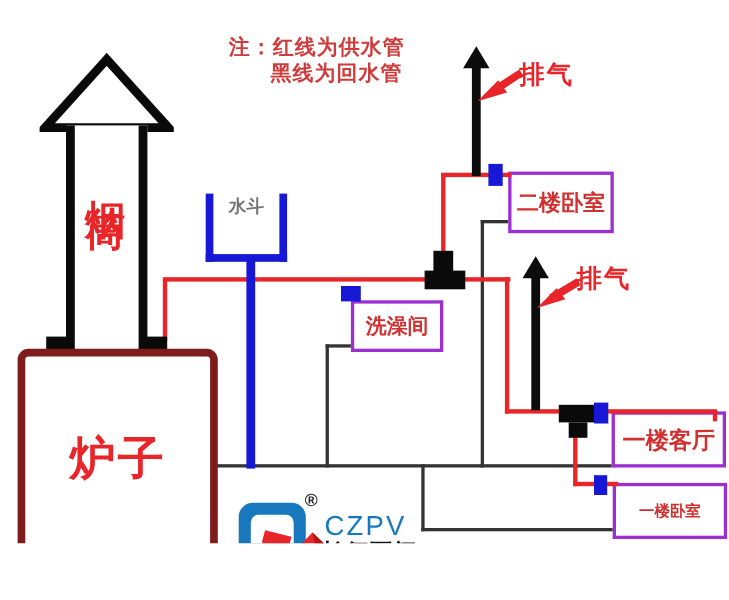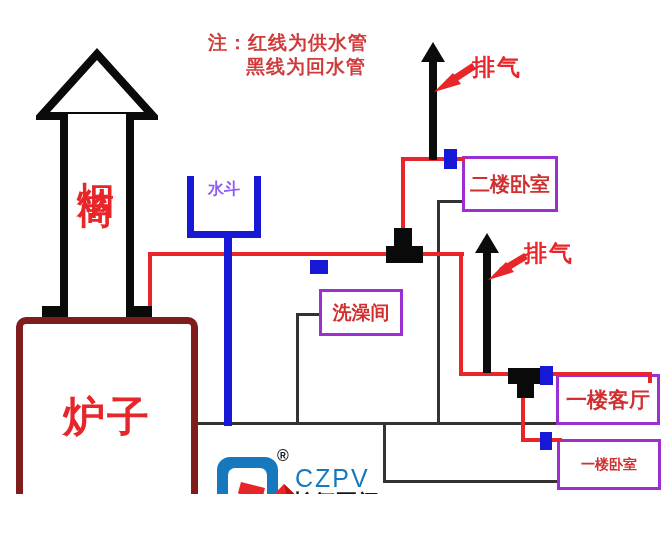--- a/index.html
+++ b/index.html
@@ -19,21 +19,21 @@
   
   .red{background:#e8262a;}
   .blk{background:#333333;}
   .blue{background:#1717d6;}
   .fit{background:#0a0a0a;}
   .pipe-shaft{background:#0c0c0c;}
   .arrowhead{width:0;height:0;border-left:12px solid transparent;border-right:12px solid transparent;
              border-bottom:20px solid #0c0c0c;}
   
   .bucket{border:7px solid #1717d6;border-top:none;background:transparent;}
-  .bucket-text{color:#8b5cf6;font-weight:bold;text-align:center;line-height:1.15;}
+  .bucket-text{color:#737373;font-weight:bold;text-align:center;line-height:1.15;}
   .bucket-text .l1{font-size:16px;}
   .bucket-text .l2{font-size:15px;}
   
   .room{border:3px solid #9b2fd0;background:#fff;display:flex;align-items:center;
         justify-content:center;color:#d03030;font-weight:bold;}
   
   .exh{color:#e8262a;font-weight:bold;font-size:23px;letter-spacing:2px;white-space:nowrap;}
   
   .logo-square{background:#1778be;border-radius:13px;}
   .logo-inner{background:#fff;border-radius:7px;}
@@ -54,21 +54,21 @@
   <div class="abs blk" style="left:437px;top:200px;width:28px;height:3px;"></div>
   <div class="abs blk" style="left:437px;top:200px;width:3px;height:225px;"></div>
   <div class="abs blk" style="left:296px;top:313px;width:27px;height:3px;"></div>
   <div class="abs blk" style="left:296px;top:313px;width:3px;height:112px;"></div>
   <div class="abs blk" style="left:383px;top:422px;width:3px;height:61px;"></div>
   <div class="abs blk" style="left:383px;top:480px;width:178px;height:3px;"></div>
 
   <div class="abs room" style="left:462px;top:156px;width:90px;height:50px;font-size:20px;">
     <span>二楼卧室</span>
   </div>
-  <div class="abs room" style="left:319px;top:289px;width:78px;height:41px;font-size:19px;">
+  <div class="abs room" style="left:319px;top:273px;width:78px;height:41px;font-size:19px;">
     <span>洗澡间</span>
   </div>
   <div class="abs room" style="left:556px;top:374px;width:98px;height:45px;font-size:21px;">
     <span>一楼客厅</span>
   </div>
   <div class="abs room" style="left:557px;top:439px;width:98px;height:45px;font-size:14px;">
     <span>一楼卧室</span>
   </div>
 
   <div class="abs red" style="left:148px;top:255px;width:4px;height:55px;"></div>

